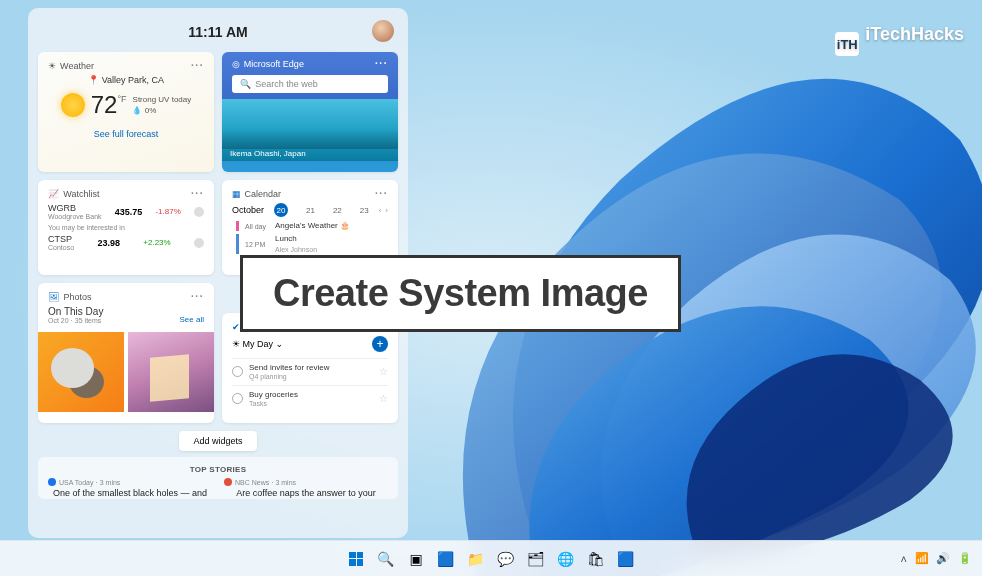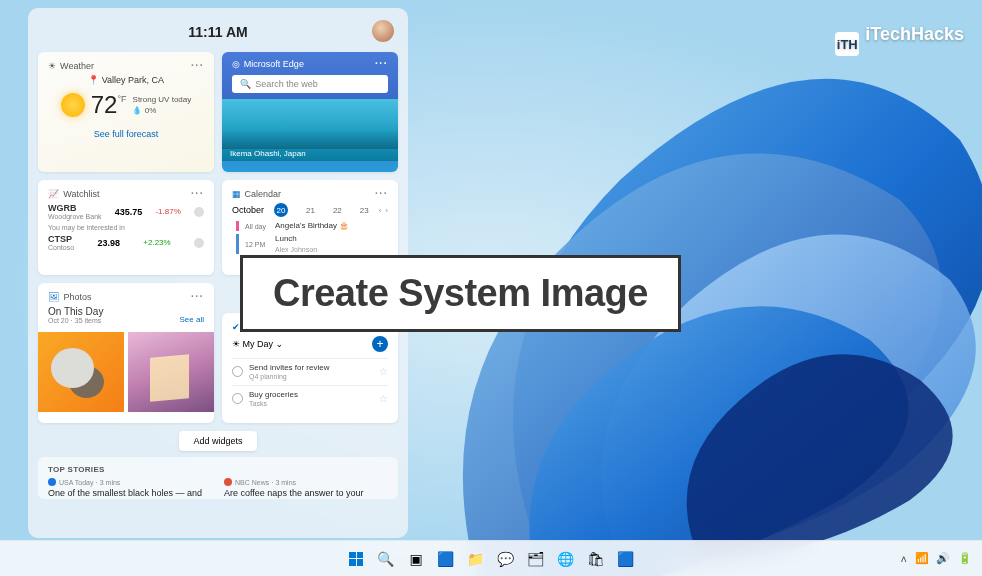--- a/index.html
+++ b/index.html
@@ -36,21 +36,21 @@
 .edge-card { background: linear-gradient(180deg, #4a7bd8 0%, #3a6bc8 40%, #2a9bd8 100%); color: #fff; padding: 0; height: 120px; overflow: hidden; }
 .edge-head { padding: 6px 10px 4px; display: flex; justify-content: space-between; font-size: 9px; }
 .edge-search { margin: 2px 10px 6px; background: #fff; border-radius: 3px; padding: 4px 8px; color: #888; font-size: 9px; display:flex; align-items:center; gap:4px;}
 .edge-img { height: 62px; background: linear-gradient(180deg, #4ac0e0 0%, #1a9bc0 60%, #0a7ba0 100%); position: relative; }
 .edge-img::before { content:''; position:absolute; bottom:12px; left:0; right:0; height:20px; background: linear-gradient(180deg, transparent, rgba(10,60,80,0.4));}
 .edge-caption { position: absolute; bottom: 3px; left: 8px; font-size: 8px; color: #fff; }
 
 
 .watchlist-card { height: 95px; }
 .stock-row { display: flex; justify-content: space-between; align-items: center; font-size: 9px; margin: 3px 0; }
-.stock-name { font-weight: 700; color: #333; }
+.stock-name { font-weight: 400; color: #333; }
 .stock-sub { font-size: 7px; color: #888; }
 .stock-price { font-weight: 600; }
 .stock-chg-neg { color: #d83b3b; font-size: 8px; }
 .stock-chg-pos { color: #1aa01a; font-size: 8px; }
 .stock-interest { font-size: 7px; color: #888; margin: 4px 0 2px; }
 .stock-dot { width:10px; height:10px; border-radius:50%; background:#ddd; }
 
 
 .calendar-card { height: 95px; }
 .cal-month-row { display: flex; align-items: center; justify-content: space-between; font-size: 9px; margin: 2px 0 4px; }
@@ -84,21 +84,21 @@
 .todo-myday { font-size: 9px; font-weight: 500; }
 .todo-add { width: 16px; height: 16px; background: #0067c0; color: #fff; border-radius: 50%; display: flex; align-items: center; justify-content: center; font-size: 12px; cursor:pointer;}
 .todo-item { display: flex; align-items: center; gap: 6px; padding: 4px 0; border-top: 1px solid #eee; }
 .todo-circle { width: 11px; height: 11px; border: 1px solid #aaa; border-radius: 50%; flex-shrink:0;}
 .todo-text { flex: 1; font-size: 8px; color: #333; line-height:1.2;}
 .todo-subtext { font-size: 7px; color: #999; }
 .todo-star { color: #ccc; font-size: 10px; }
 
 .add-widgets-btn { margin: 8px auto 6px; display: block; background: #fff; border: none; border-radius: 4px; padding: 5px 14px; font-size: 9px; cursor: pointer; box-shadow: 0 1px 3px rgba(0,0,0,0.1); }
 
-.top-stories { background: rgba(255,255,255,0.6); border-radius: 6px; padding: 8px 10px 0; margin-top: 4px; }
+.top-stories { background: rgba(255,255,255,0.6); border-radius: 6px; padding: 8px 10px 0; margin-top: 4px; text-align: center; }
 .stories-head { font-size: 8px; font-weight: 600; color: #555; margin-bottom: 4px; letter-spacing: 0.3px;}
 .stories-row { display: flex; gap: 12px; }
 .story { flex: 1; }
 .story-src { font-size: 7px; color: #888; display: flex; align-items: center; gap: 3px; }
 .src-dot { width: 8px; height: 8px; border-radius: 50%; }
 .story-headline { font-size: 9px; color: #222; margin-top: 2px; line-height: 1.2; }
 
 
 .taskbar { position: absolute; bottom: 0; left: 0; right: 0; height: 36px; background: rgba(245,248,252,0.9); backdrop-filter: blur(10px); display: flex; align-items: center; z-index: 4; border-top: 1px solid rgba(0,0,0,0.05);}
 .taskbar-center { position: absolute; left: 50%; transform: translateX(-50%); display: flex; gap: 4px; }
@@ -240,21 +240,21 @@
           <span class="cal-day">22</span>
           <span class="cal-day">23</span>
         </div>
         <div class="cal-nav">
             <span>‹</span>
             <span>›</span>
           </div>
       </div>
       <div class="event-row event-pink">
         <span class="event-time">All day</span>
-        <span class="event-name">Angela's Birthday 🎂</span>
+        <span class="event-name">Angela's Weather 🎂</span>
       </div>
       <div class="event-row event-blue">
         <span class="event-time">12 PM</span>
         <span>
             <div class="event-name">Lunch</div>
             <div class="event-sub">Alex Johnson</div>
           </span>
       </div>
     </div>
 

